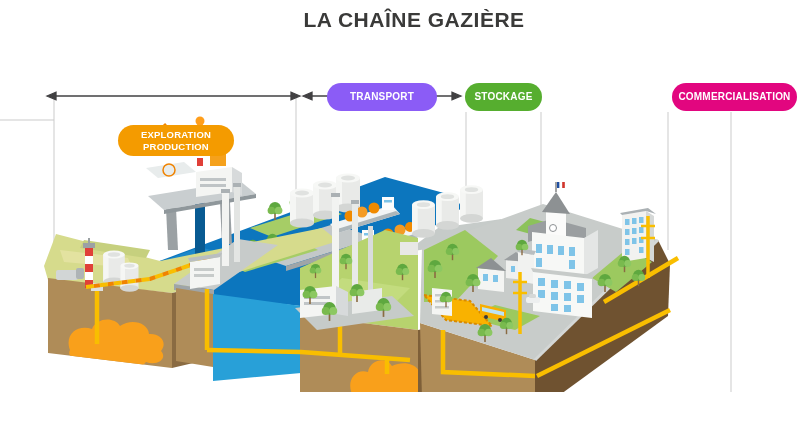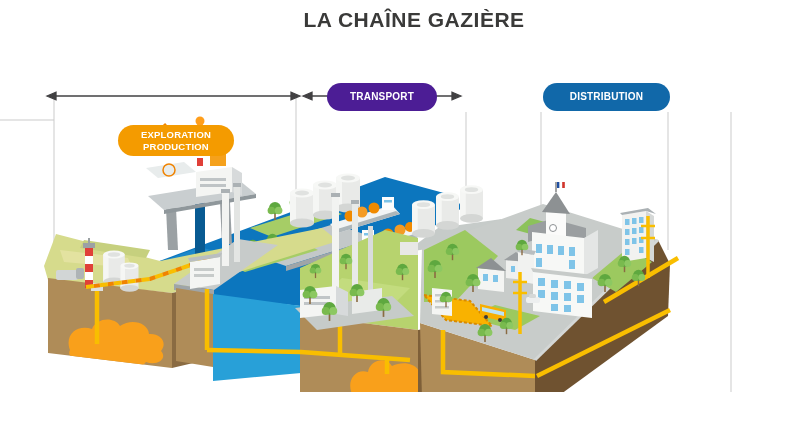--- a/index.html
+++ b/index.html
@@ -20,22 +20,23 @@
 </style>
 </head>
 <body>
 
 <div class="canvas">
 
   <h1 class="title">LA CHAÎNE GAZIÈRE</h1>
 
   <div class="pill p1" style="background-color: rgb(244, 155, 0);">EXPLORATION
 PRODUCTION</div>
-  <div class="pill p2" style="background-color: #4c1d95;">TRANSPORT</div>
-  <div class="pill p4" style="background-color: rgb(17, 104, 169);">DISTRIBUTION</div>
+  <div class="pill p2" style="background-color: #8b5cf6;">TRANSPORT</div>
+  <div class="pill p3" style="background-color: rgb(86, 174, 47);">STOCKAGE</div>
+  <div class="pill p5" style="background-color: rgb(226, 6, 127);">COMMERCIALISATION</div>
 
   <svg width="800" height="437" viewBox="0 0 800 437">
     <defs>
       <symbol id="tree" viewBox="0 0 14 22" overflow="visible">
         <rect x="6.2" y="13" width="1.6" height="7" fill="#8A6B42"></rect>
         <circle cx="7" cy="8" r="6" fill="#5EA83F"></circle>
         <circle cx="3.4" cy="10.5" r="3.8" fill="#79BA4E"></circle>
         <circle cx="10.6" cy="10.5" r="3.8" fill="#8CC862"></circle>
       </symbol>
       <symbol id="tank" viewBox="0 0 24 40" overflow="visible">

